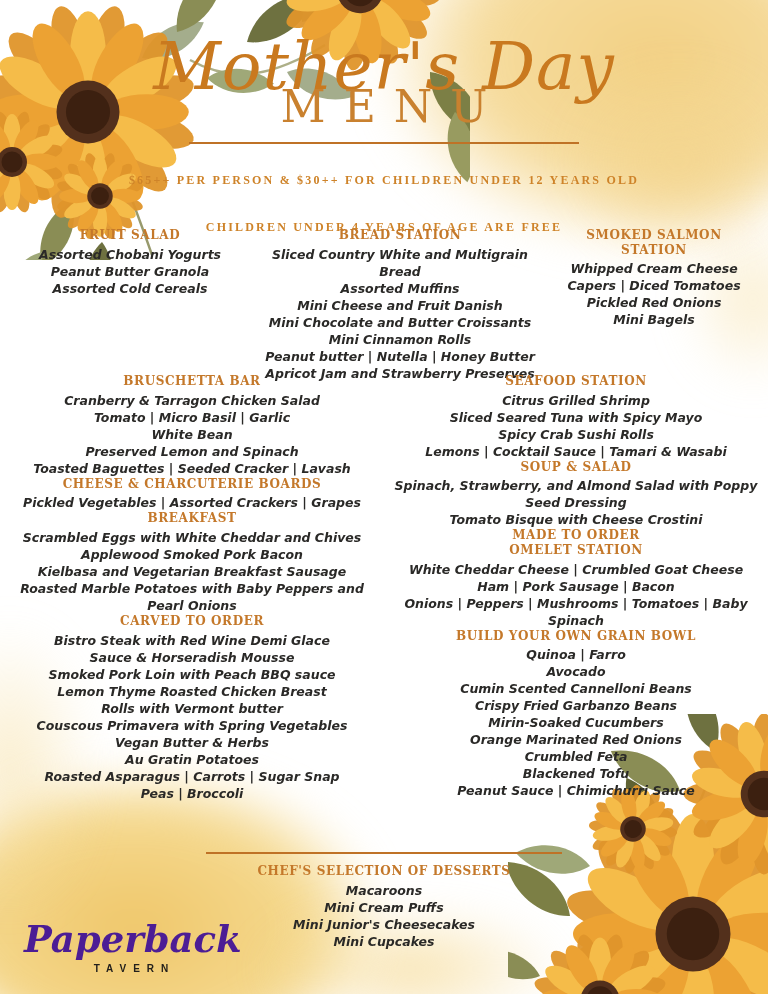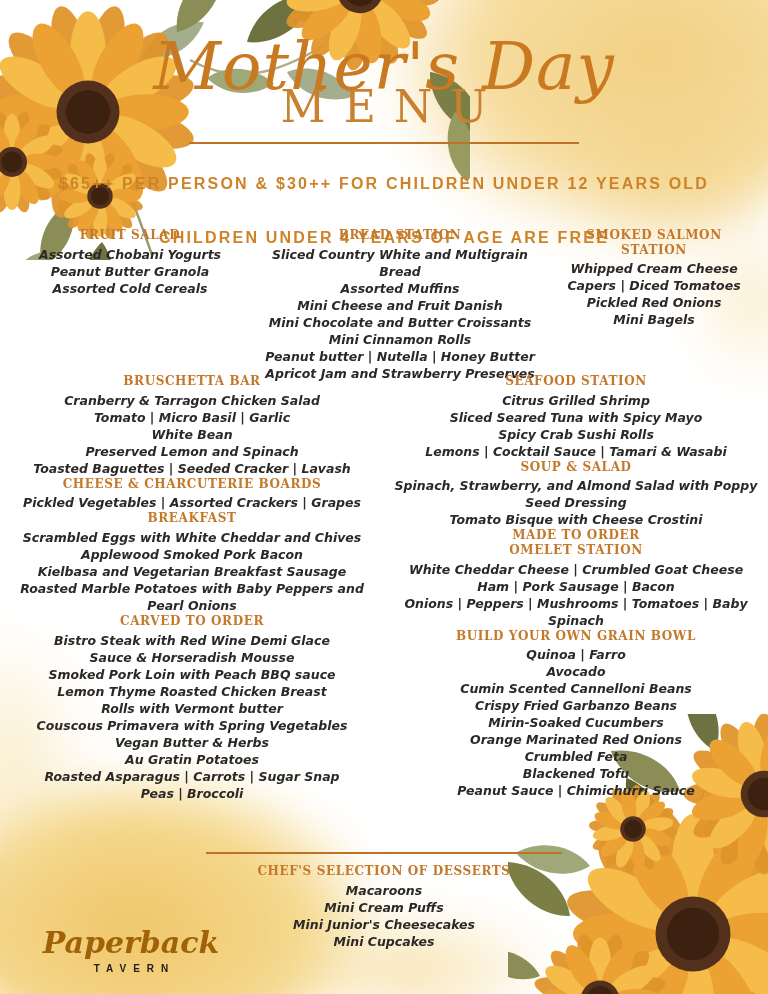--- a/index.html
+++ b/index.html
@@ -25,21 +25,21 @@
   .art-tl{top:0;left:0;}
   .art-br{right:0;bottom:0;}
 
   
   .header{position:absolute;top:32px;left:0;right:0;text-align:center;z-index:2;}
   .script-title{font-family:"DejaVu Serif",serif;font-style:italic;font-weight:400;font-size:66px;
     line-height:1.05;color:#C9791F;letter-spacing:1px;}
   .menu-word{font-family:"DejaVu Serif",serif;font-size:44px;font-weight:400;letter-spacing:18px;
     margin-left:18px;margin-top:-20px;color:#C9812F;}
   .divider{width:390px;height:2px;background:#BF7226;margin:10px auto 13px;}
-  .pricing{font-family:Liberation Sans, sans-serif;font-weight:bold;font-size:16px;letter-spacing:2.2px;
+  .pricing{font-family:Liberation Serif, serif;font-weight:bold;font-size:12px;letter-spacing:2.2px;
     color:#CE8329;line-height:1.75;margin-top:26px;}
 
   
   .section{text-align:center;}
   .section-title{font-family:"DejaVu Serif",serif;font-weight:bold;font-size:12px;color:#C4782A;
     letter-spacing:0.6px;line-height:1.22;margin:0 auto 3px;}
   .title-narrow{max-width:172px;}
   .menu-item{font-family:"DejaVu Sans",sans-serif;font-style:italic;font-weight:600;
     font-size:12.5px;line-height:17px;color:#2A2927;}
 
@@ -50,22 +50,22 @@
 
   .columns{position:absolute;top:374px;left:0;width:768px;display:flex;z-index:2;}
   .col{width:384px;display:flex;flex-direction:column;}
 
   
   .desserts{position:absolute;top:852px;left:0;right:0;text-align:center;z-index:2;}
   .divider2{width:356px;height:2px;background:#BF7226;margin:0 auto 10px;}
 
   
   .logo{position:absolute;left:24px;bottom:20px;width:214px;text-align:center;z-index:3;}
-  .logo-script{font-family:"DejaVu Serif",serif;font-style:italic;font-weight:bold;font-size:30px;
-    line-height:1;color:#a16207;}
+  .logo-script{font-family:"DejaVu Serif",serif;font-style:italic;font-weight:bold;font-size:37px;
+    line-height:1;color:#4c1d95;}
   .logo-sub{font-family:"Liberation Sans",sans-serif;font-size:10px;font-weight:bold;
     letter-spacing:7px;margin-left:7px;margin-top:5px;color:#23201c;}
 </style>
 </head>
 <body>
 
 <svg width="0" height="0" style="position:absolute" aria-hidden="true">
   <defs>
     <g id="sunflower">
       <g opacity="0.95">

